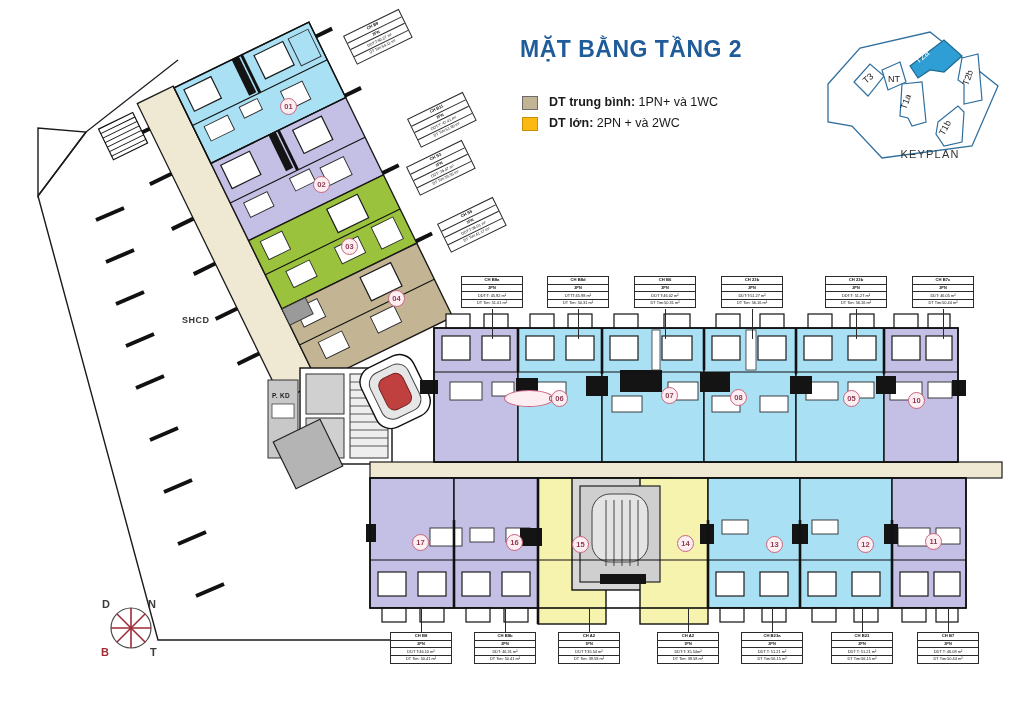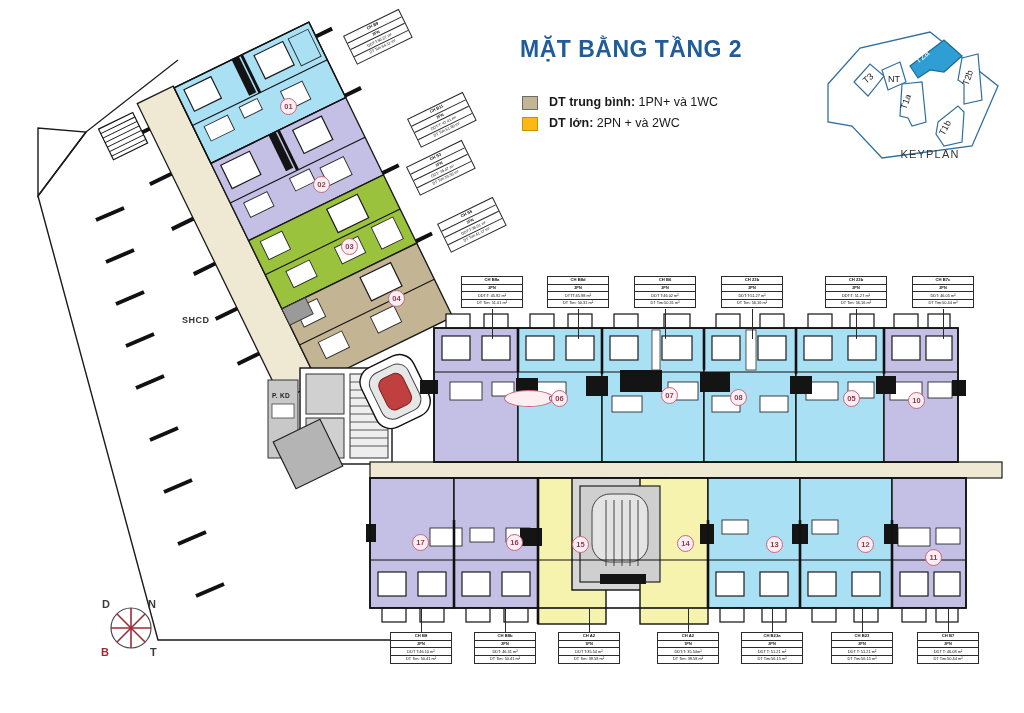--- a/index.html
+++ b/index.html
@@ -426,21 +426,21 @@
     <div class="unit-badge" style="left: 280px; top: 98px;">01</div>
     <div class="unit-badge" style="left: 313px; top: 176px;">02</div>
     <div class="unit-badge" style="left: 341px; top: 238px;">03</div>
     <div class="unit-badge" style="left: 360px; top: 290px; margin-left: 28px;">04</div>
     <div class="unit-badge" style="left: 504px; top: 390px; padding-left: 48px;">05</div>
     <div class="unit-badge" style="left: 551px; top: 390px;">06</div>
     <div class="unit-badge" style="left: 661px; top: 387px;">07</div>
     <div class="unit-badge" style="left: 730px; top: 389px;">08</div>
     <div class="unit-badge" style="left: 843px; top: 390px;">05</div>
     <div class="unit-badge" style="left: 908px; top: 392px;">10</div>
-    <div class="unit-badge" style="left: 925px; top: 533px; margin-top: 16px;">11</div>
+    <div class="unit-badge" style="left: 925px; top: 533px;">11</div>
     <div class="unit-badge" style="left: 857px; top: 536px;">12</div>
     <div class="unit-badge" style="left: 766px; top: 536px;">13</div>
     <div class="unit-badge" style="left: 677px; top: 535px;">14</div>
     <div class="unit-badge" style="left: 572px; top: 536px;">15</div>
     <div class="unit-badge" style="left: 494px; top: 534px; margin-left: 12px;">16</div>
     <div class="unit-badge" style="left: 412px; top: 534px;">17</div>
   </div>
 
 <div id="infoboxes">
     <div class="info-box" style="left: 461px; top: 276px;">

